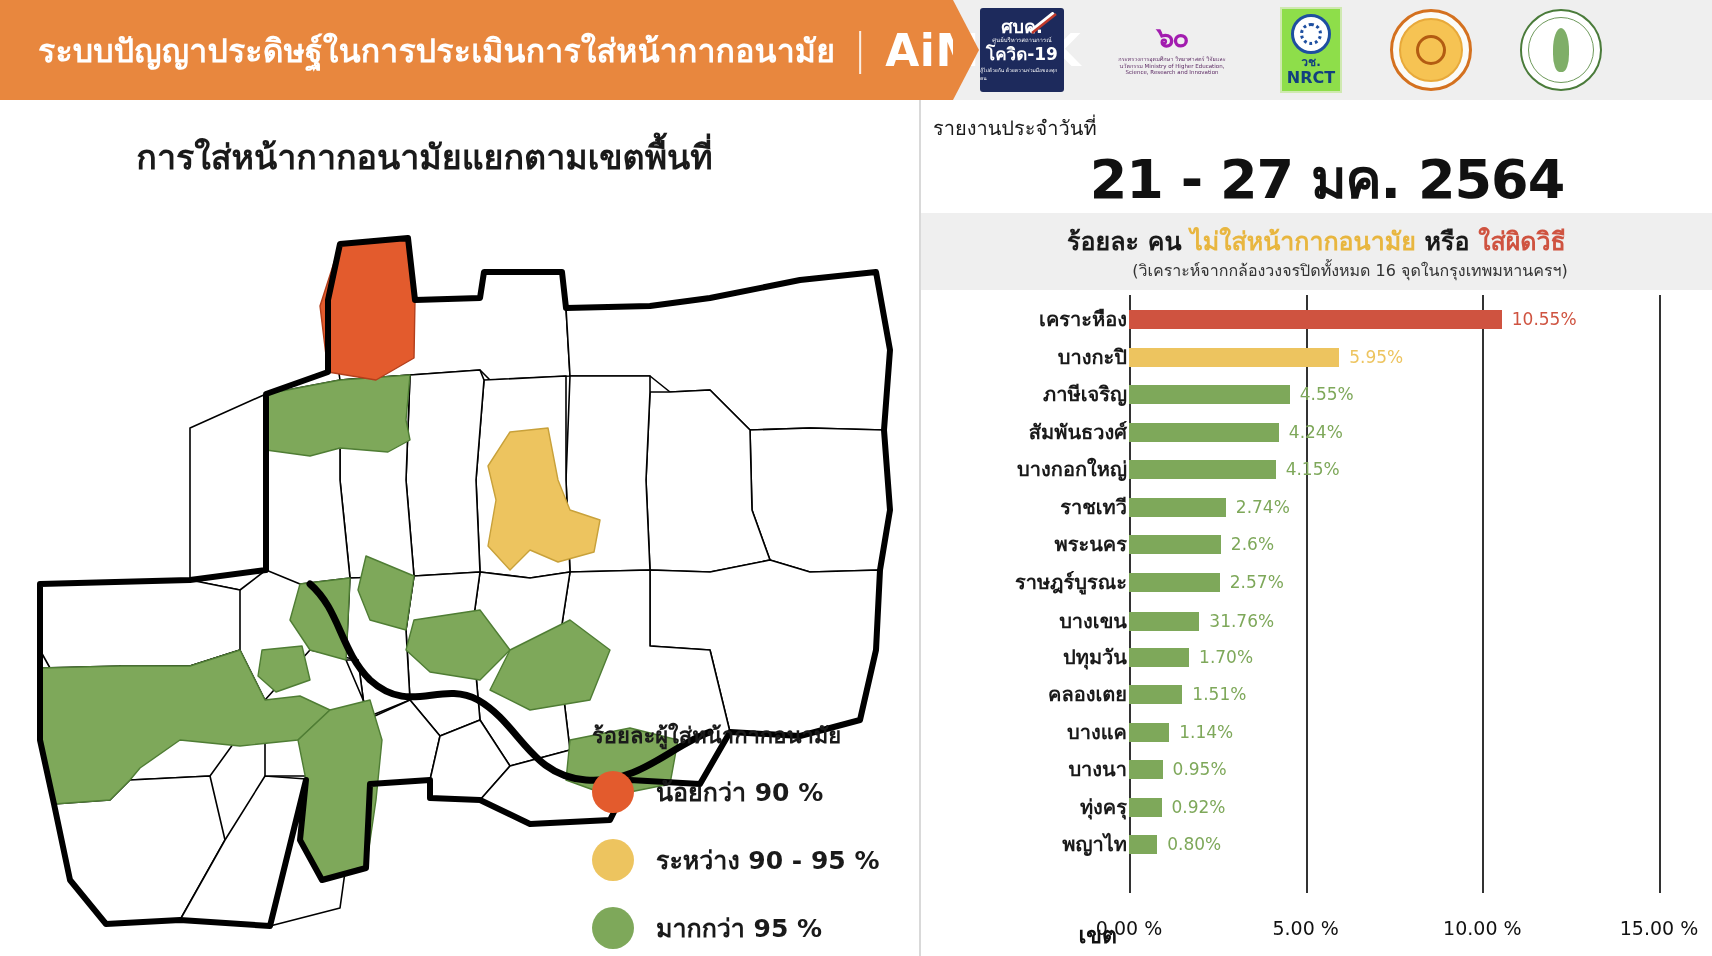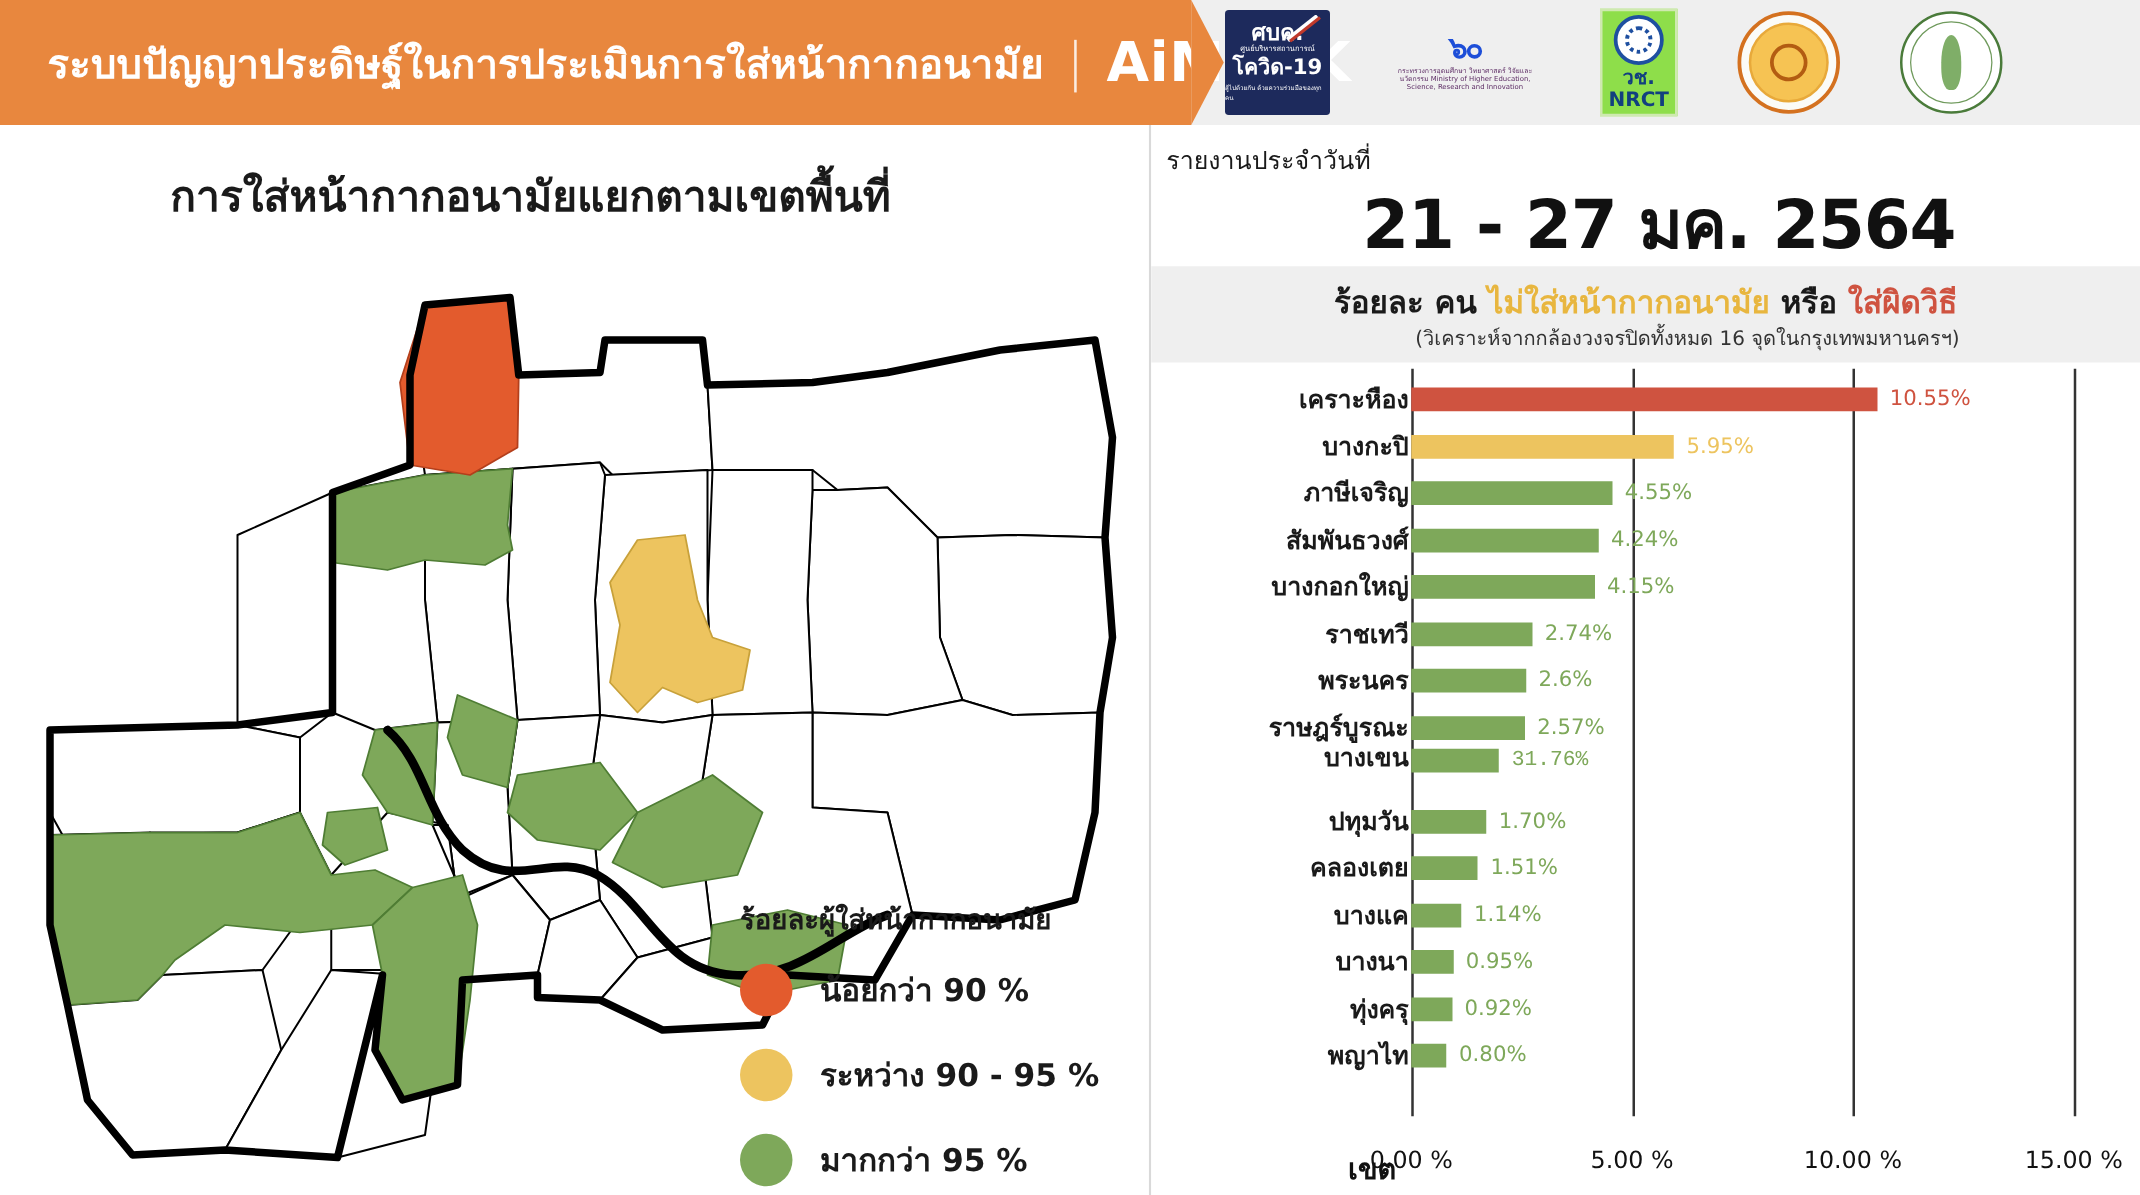--- a/index.html
+++ b/index.html
@@ -39,30 +39,30 @@
               display:flex; flex-direction:column; align-items:center; justify-content:center; position:relative;
               overflow:hidden;}
   .logo-sbc .sbc-l1{ color:#fff; font-size:18px; font-weight:800; line-height:1;}
   .logo-sbc .sbc-l2{ color:#fff; font-size:6px; line-height:1.1; margin-top:1px; }
   .logo-sbc .sbc-l3{ color:#fff; font-size:17px; font-weight:800; line-height:1.1; margin-top:2px; }
   .logo-sbc .sbc-l4{ color:#fff; font-size:5px; margin-top:2px; }
   .logo-sbc .ribbon{ position:absolute; top:4px; right:6px; width:30px; height:22px; }
 
   
   .logo-mhesi{ width:120px; height:84px; display:flex; flex-direction:column; align-items:center; justify-content:center;}
-  .logo-mhesi .num{ font-size:24px; font-weight:800; color:#1d4ed8; line-height:1; letter-spacing:-2px;}
+  .logo-mhesi .num{ font-size:28px; font-weight:800; color:#a21caf; line-height:1; letter-spacing:-2px;}
   .logo-mhesi .cap{ font-size:5.5px; color:#5b2a63; text-align:center; line-height:1.25; margin-top:4px;}
 
   
   .logo-nrct{ width:62px; height:86px; background:#8ede4a; border:2px solid #cfe9b0;
               display:flex; flex-direction:column; align-items:center; justify-content:center; gap:2px;}
   .logo-nrct .seal{ width:40px; height:40px; border-radius:50%; background:#fff; border:3px solid #1e4fa0;
                     display:flex; align-items:center; justify-content:center;}
   .logo-nrct .seal i{ display:block; width:22px; height:22px; border-radius:50%; border:3px dotted #1e4fa0;}
-  .logo-nrct .t1{ font-size:16px; font-weight:800; color:#123f7f; line-height:1;}
+  .logo-nrct .t1{ font-size:12px; font-weight:800; color:#123f7f; line-height:1;}
   .logo-nrct .t2{ font-size:16px; font-weight:800; color:#123f7f; line-height:1;}
 
   
   .logo-tu{ width:82px; height:82px; border-radius:50%; background:#fbfbf7;
             border:3px solid #d4711f; position:relative; display:flex; align-items:center; justify-content:center;}
   .logo-tu .inner{ width:64px; height:64px; border-radius:50%; border:2px solid #e8a93a;
                    display:flex; align-items:center; justify-content:center; background:#f6c353;}
   .logo-tu .dharma{ width:30px; height:30px; border-radius:50%; border:3px solid #b35c12;}
 
   
@@ -315,21 +315,21 @@
           <div class="bar-row" style="top: 231px;">
             <div class="bar-cat">พระนคร</div>
             <div class="bar" style="width: 91.8667px; background: rgb(126, 168, 90);"></div>
             <div class="bar-val" style="left: 101.867px; color: rgb(126, 168, 90);">2.6%</div>
           </div>
           <div class="bar-row" style="top: 268.5px;">
             <div class="bar-cat">ราษฎร์บูรณะ</div>
             <div class="bar" style="width: 90.8067px; background: rgb(126, 168, 90);"></div>
             <div class="bar-val" style="left: 100.807px; color: rgb(126, 168, 90);">2.57%</div>
           </div>
-          <div class="bar-row" style="top: 295px; font-family: Liberation Mono, monospace;">
+          <div class="bar-row" style="top: 308px;">
             <div class="bar-cat">บางเขน</div>
             <div class="bar" style="width: 70.3133px; background: rgb(126, 168, 90);"></div>
             <div class="bar-val" style="left: 80.3133px; color: rgb(126, 168, 90);">31.76%</div>
           </div>
           <div class="bar-row" style="top: 343.5px;">
             <div class="bar-cat">ปทุมวัน</div>
             <div class="bar" style="width: 60.0667px; background: rgb(126, 168, 90);"></div>
             <div class="bar-val" style="left: 70.0667px; color: rgb(126, 168, 90);">1.70%</div>
           </div>
           <div class="bar-row" style="top: 381px;">

